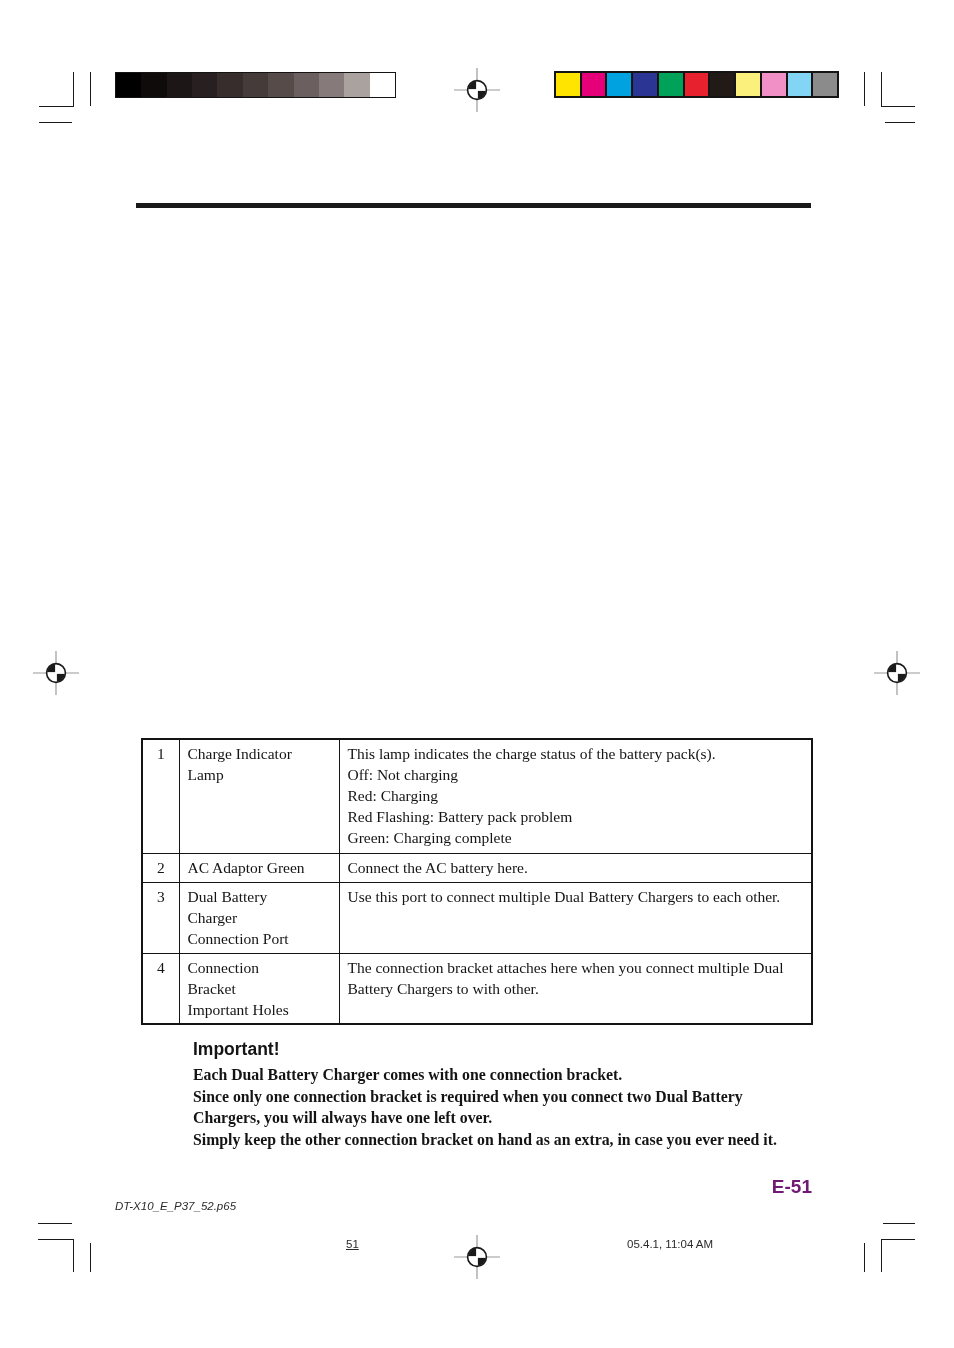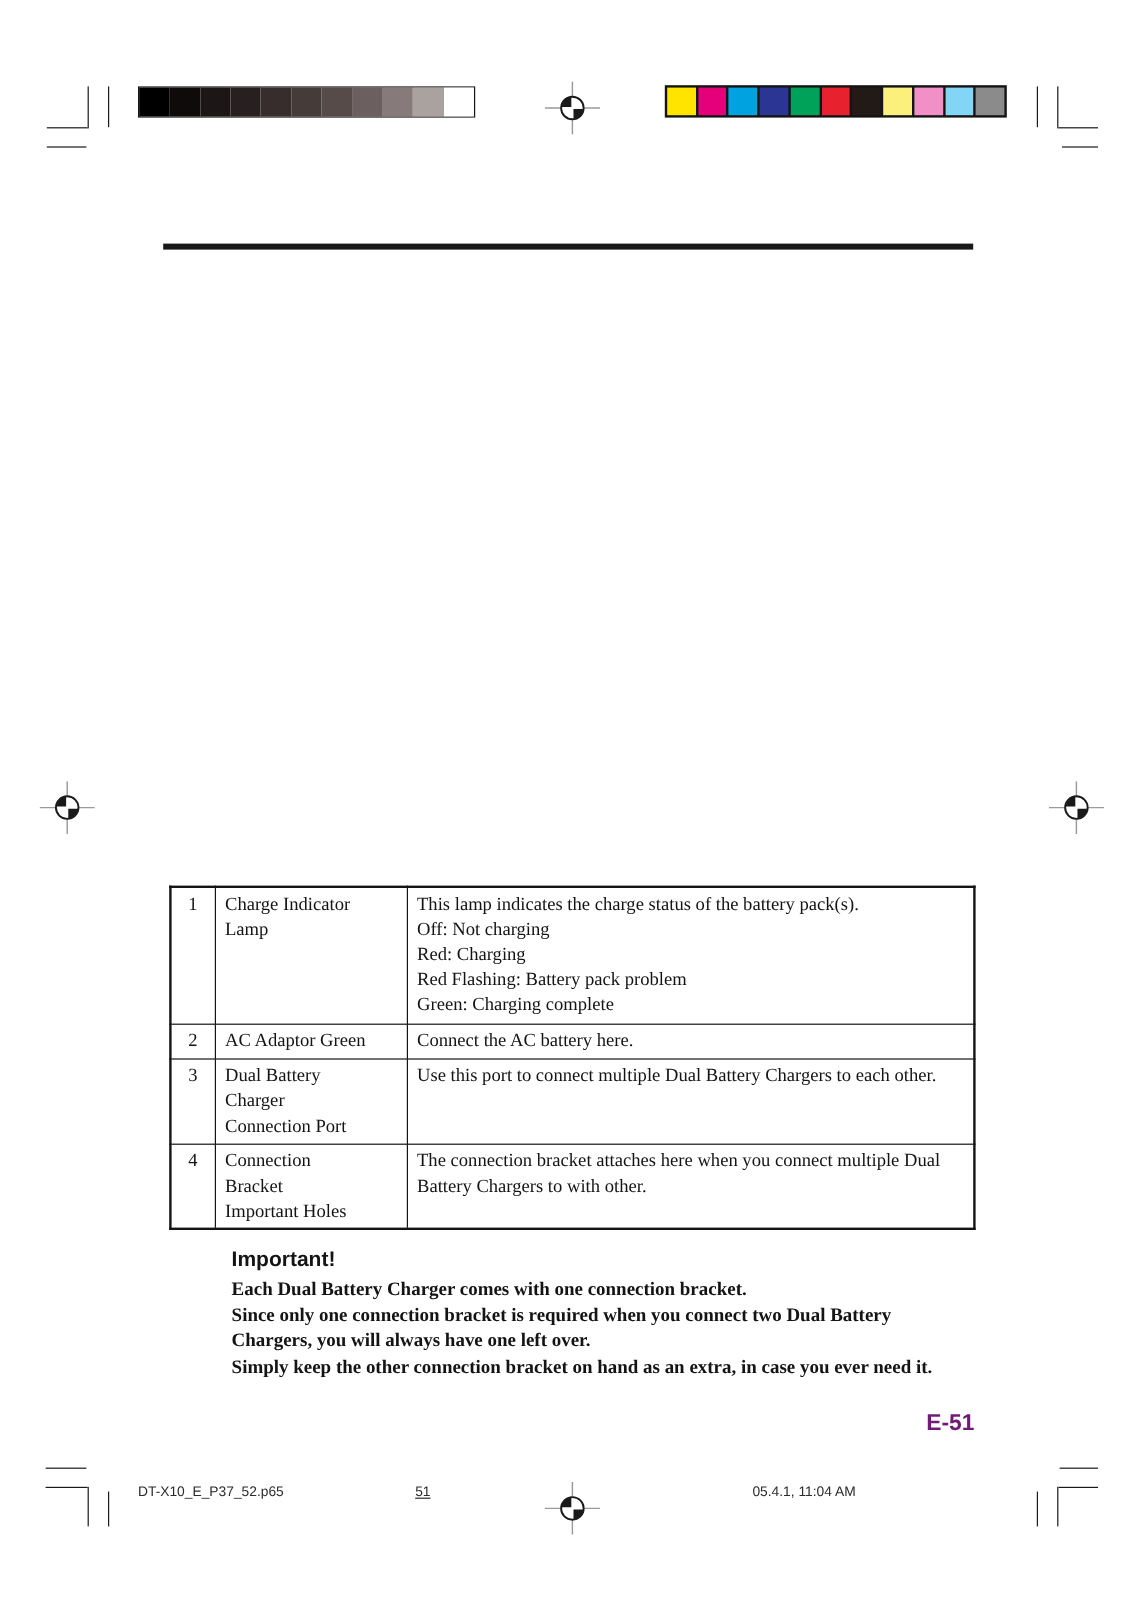--- a/index.html
+++ b/index.html
@@ -48,21 +48,21 @@
   table.parts tr.r4 {height:68px;}
 
   
   .important {position:absolute; left:193px; top:1039px; width:620px;}
   .important-title {font:bold 17.5px "Liberation Sans", sans-serif; margin:0 0 4px 0; color:#141414;}
   .important-body {font-family:"Liberation Serif", serif; font-weight:bold; font-size:15.8px; line-height:21.5px; white-space:pre-line; color:#141414;}
 
   .page-number {position:absolute; top:1176px; right:142px; font:bold 19px "Liberation Sans", sans-serif; color:#701a75;}
 
   .footer-item {position:absolute; font-size:11.5px; color:#2b2b2b; font-family:"Liberation Sans", sans-serif;}
-  .footer-file {left:115px; top:1238px;}
+  .footer-file {left:115px; top:1200px;font-style:italic;}
   .footer-page {left:346px; top:1238px;text-decoration:underline;}
   .footer-datetime {left:627px; top:1238px;}
 </style>
 </head>
 <body>
 
 <div class="page">
 
   <div class="grayscale-bar">
       <div class="swatch" style="background: rgb(0, 0, 0);"></div>

